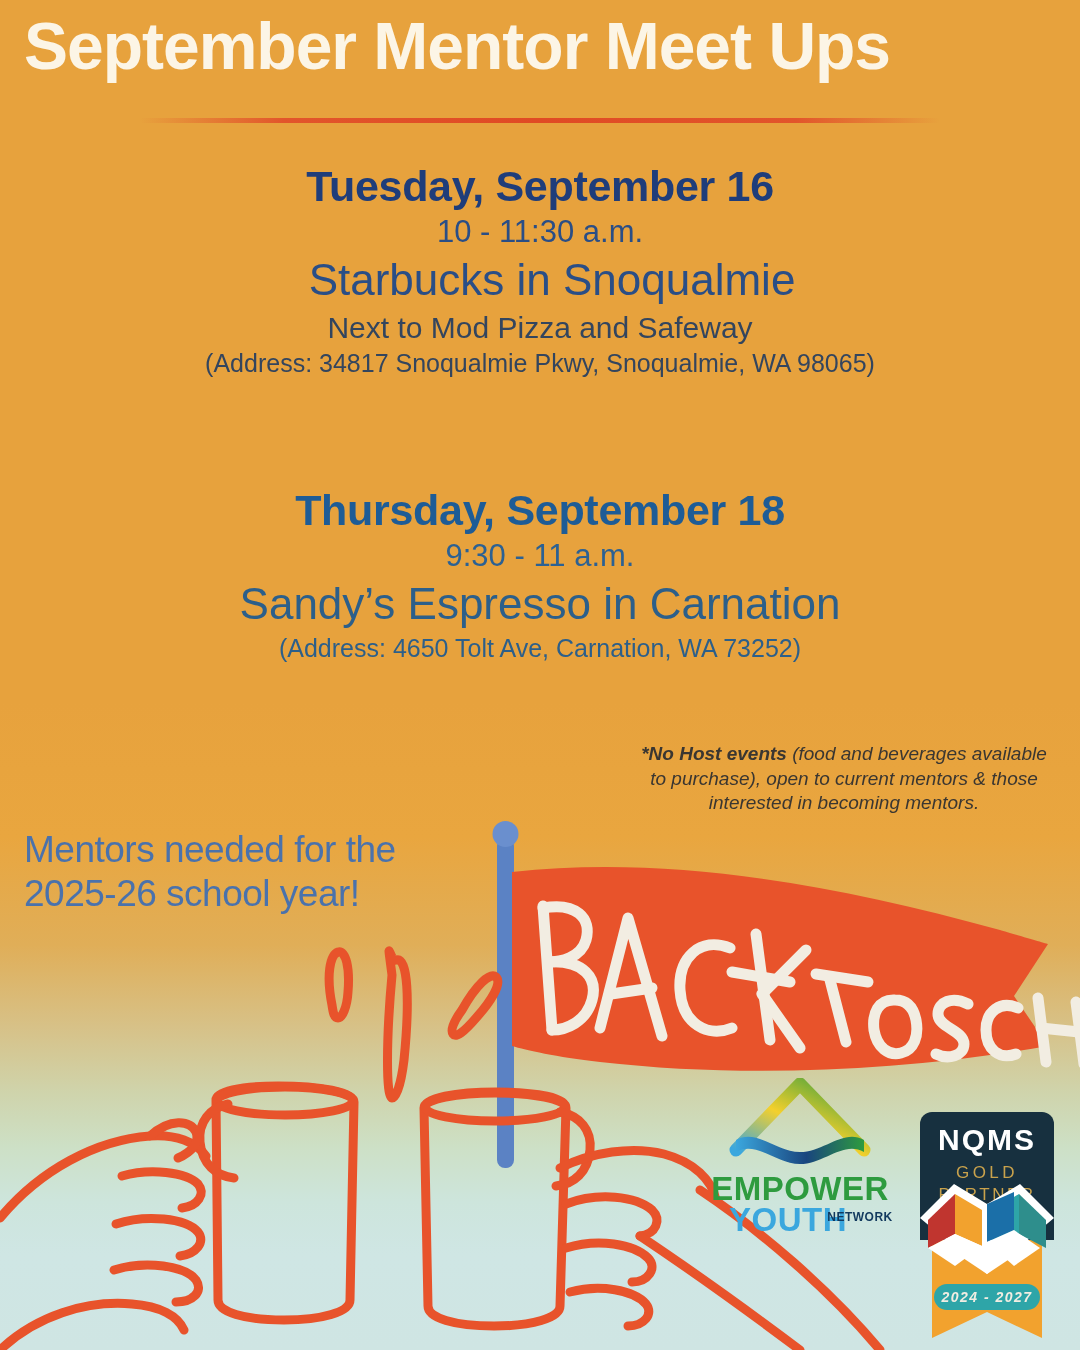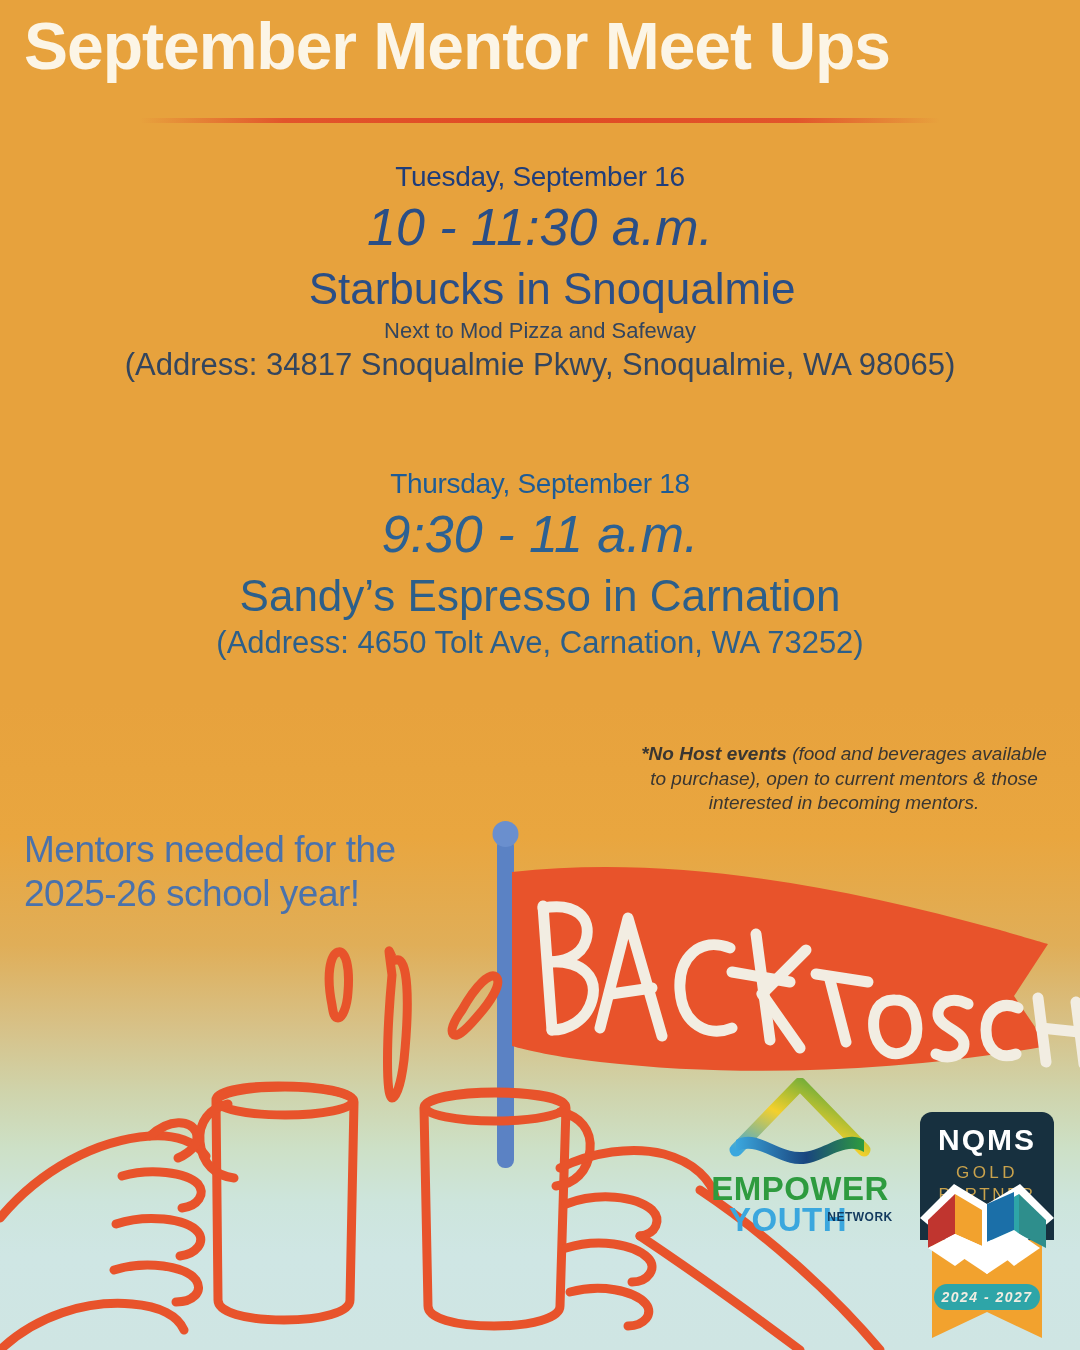--- a/index.html
+++ b/index.html
@@ -37,43 +37,43 @@
   }
   .divider{
     position:absolute;top:118px;left:140px;width:800px;height:5px;
     background:linear-gradient(90deg,rgba(226,95,47,0) 0%,#E2552B 18%,#E04A24 50%,#E2552B 82%,rgba(226,95,47,0) 100%);
     border-radius:3px;
   }
 
   
   .event{position:absolute;left:0;width:1080px;text-align:center;}
   .ev-day{
-    font-size:28px;font-weight:normal;line-height:1.22;letter-spacing:-0.3px;
+    font-size:43px;font-weight:bold;line-height:1.22;letter-spacing:-0.3px;
   }
   .ev-time{
-    font-size:52px;font-weight:400;line-height:1.28;font-style:italic;
+    font-size:31px;font-weight:400;line-height:1.28;
   }
   .ev-place{
     font-size:44px;font-weight:400;line-height:1.26;
   }
   .ev-sub{
-    font-size:22px;font-weight:400;line-height:1.32;
+    font-size:30px;font-weight:400;line-height:1.32;
   }
   .ev-addr{
-    font-size:31px;font-weight:400;line-height:1.32;
+    font-size:25px;font-weight:400;line-height:1.32;
   }
 
   #event1{top:160px;}
   #event1 .ev-day{color:#1F3D7A;}
   #event1 .ev-time{color:#2A4E86;}
   #event1 .ev-place{color:#2A4E86;padding-left:24px;}
   #event1 .ev-sub{color:#33455E;}
   #event1 .ev-addr{color:#33455E;}
 
-  #event2{top:467px;}
+  #event2{top:484px;}
   #event2 .ev-day{color:#1E5C96;}
   #event2 .ev-time{color:#2C6193;}
   #event2 .ev-place{color:#2C5F8A;}
   #event2 .ev-addr{color:#2C5F8A;}
 
   
   .note{
     position:absolute;top:742px;right:26px;width:420px;
     text-align:center;
     color:#3A3631;

